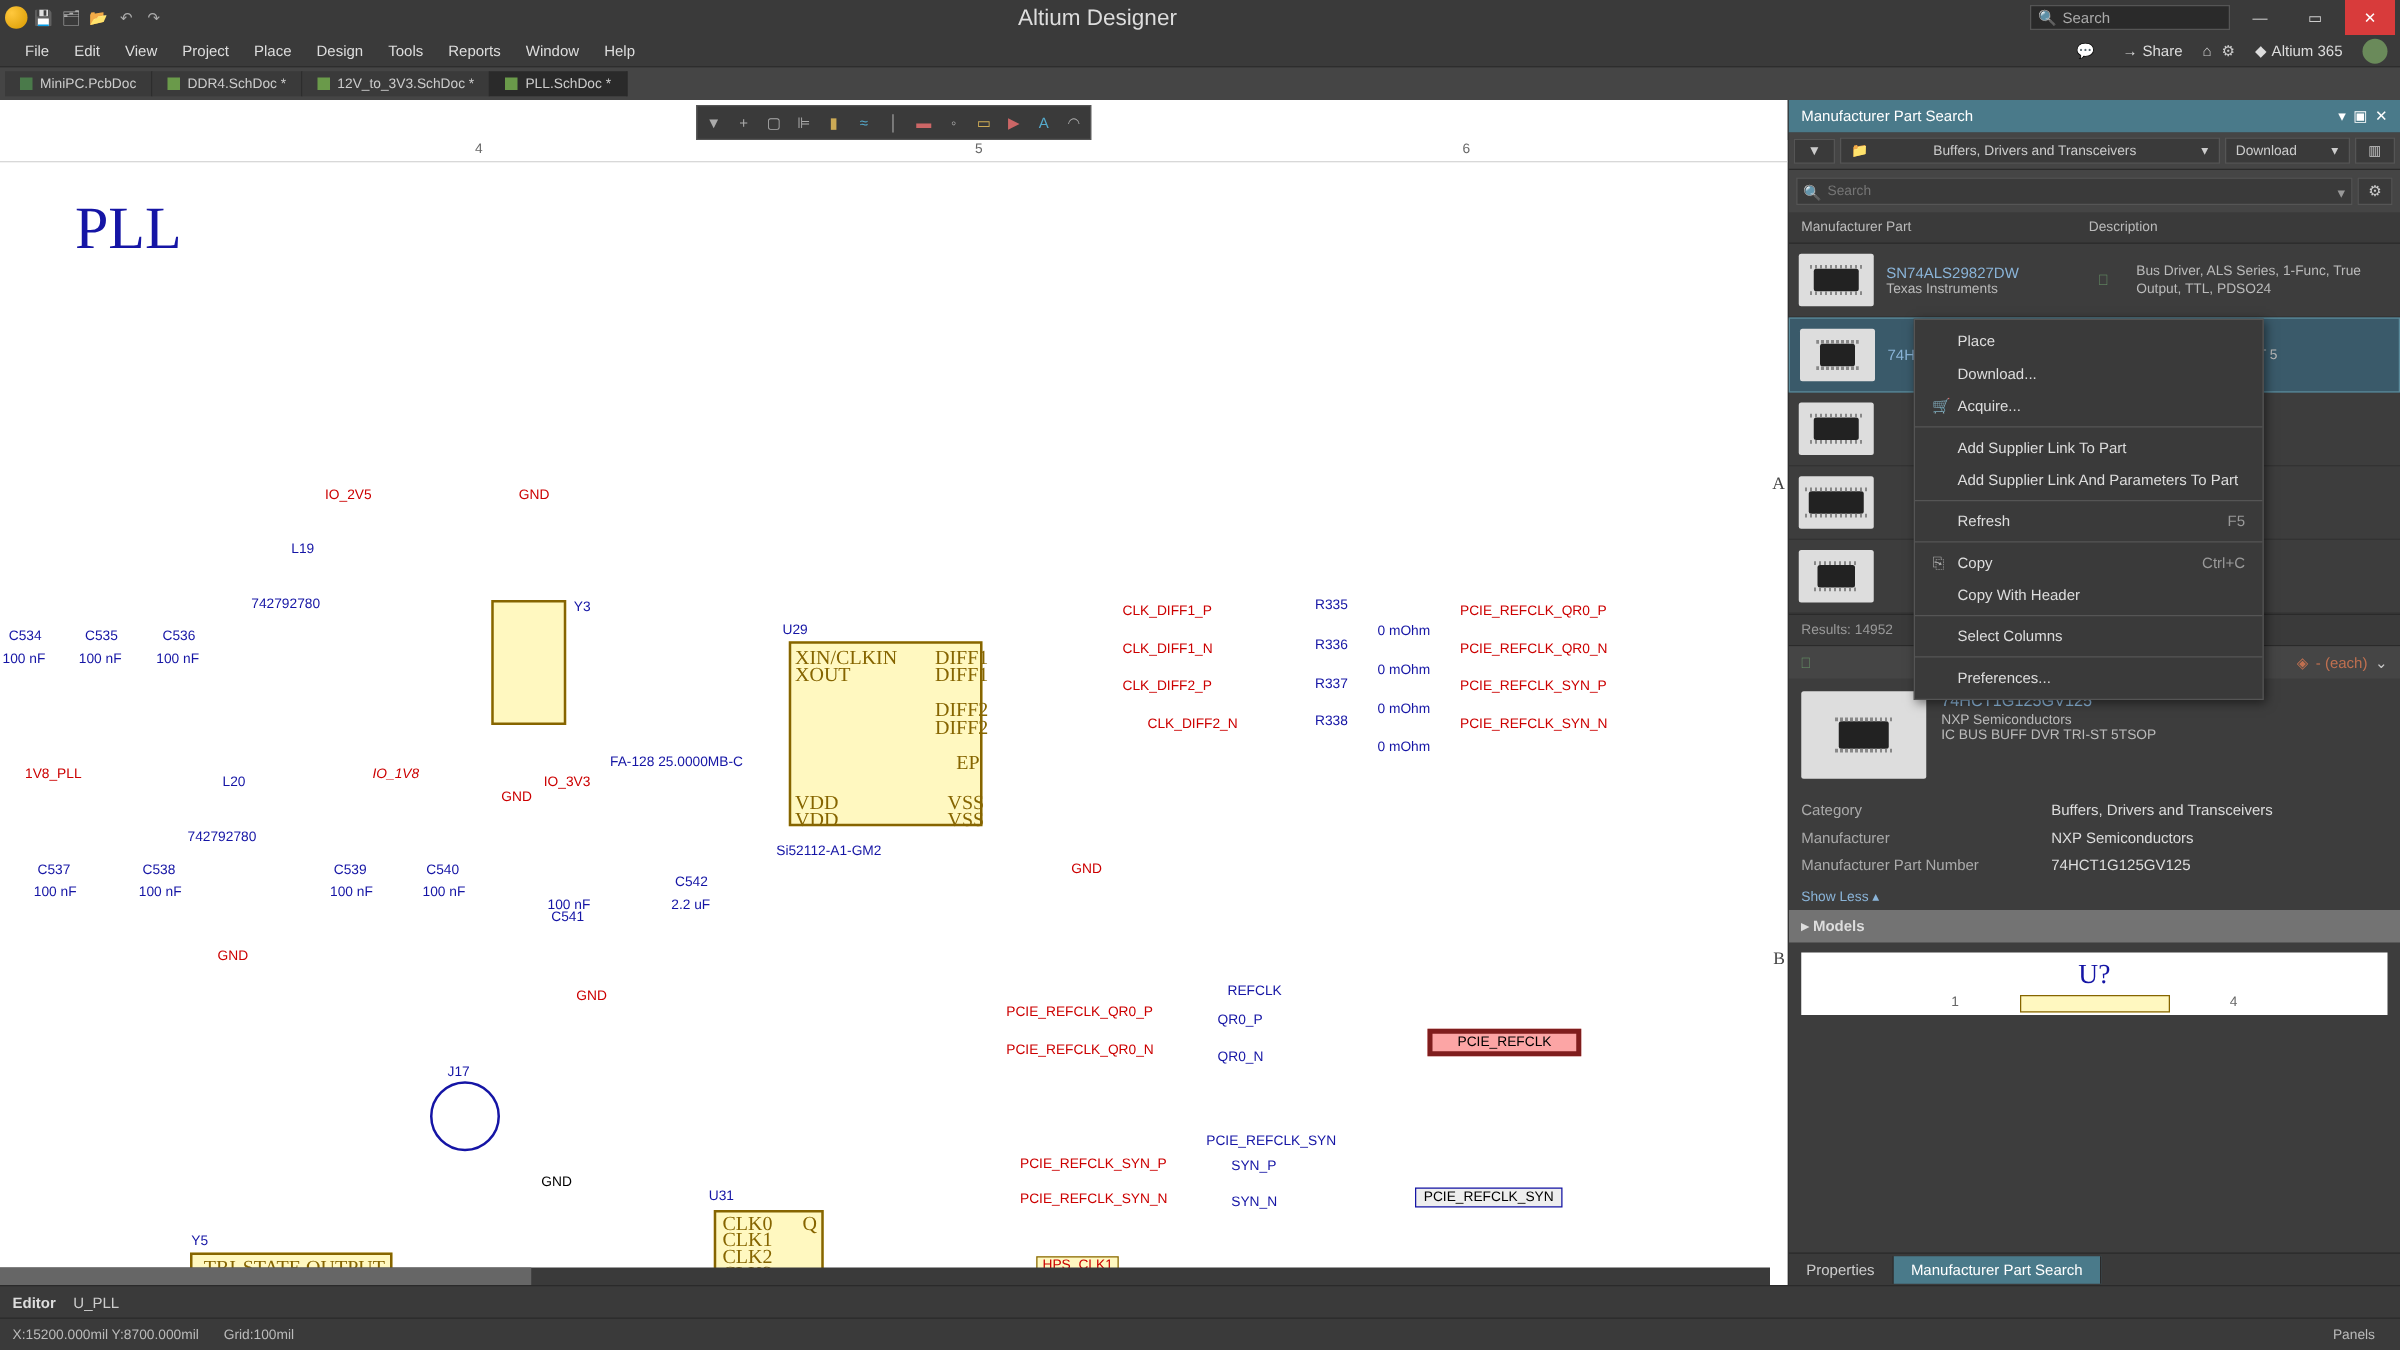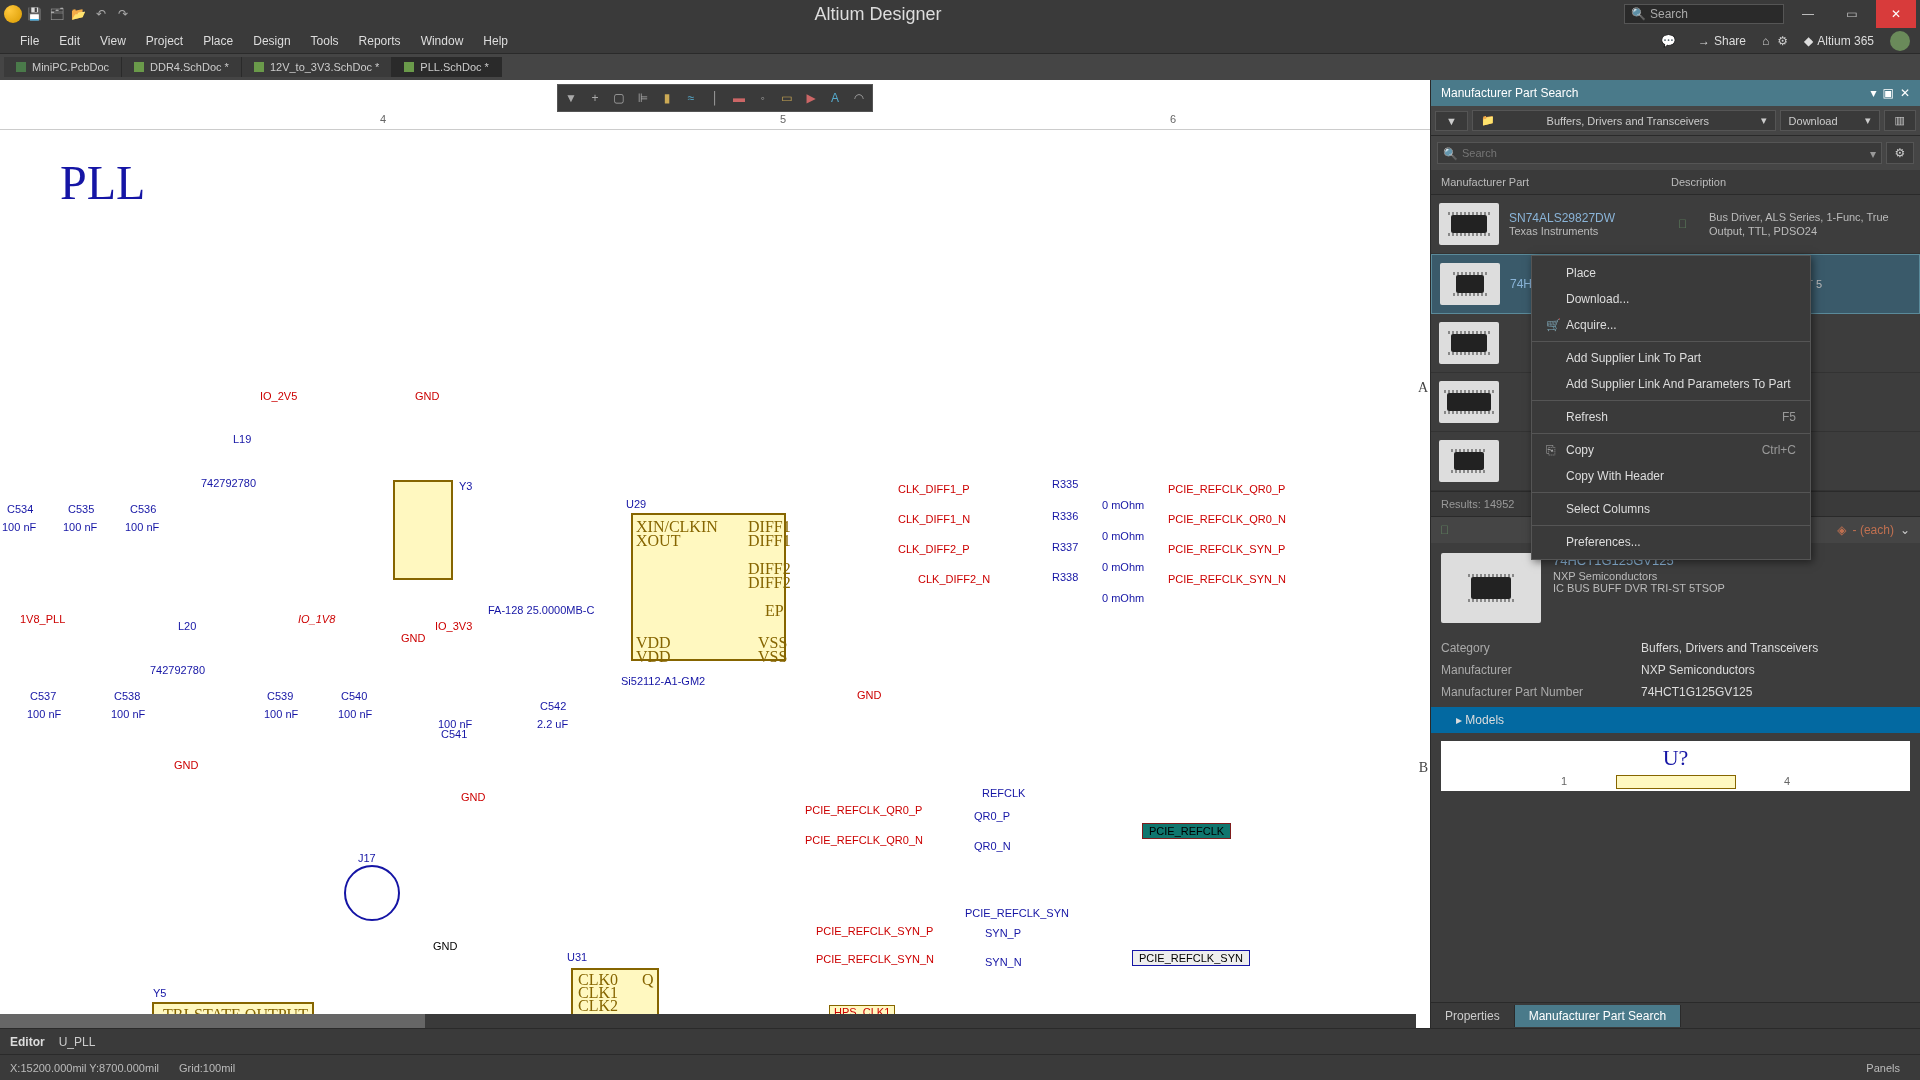--- a/index.html
+++ b/index.html
@@ -74,21 +74,21 @@
 .detail-hdr .lc { margin-left: auto; display: flex; gap: 6px; align-items: center; color: #c07050; }
 .detail-body { padding: 10px; display: flex; gap: 12px; align-items: flex-start; }
 .detail-thumb { width: 100px; height: 70px; background: #ddd; border-radius: 2px; display: flex; align-items: center; justify-content: center; }
 .detail-info { flex: 1; }
 .detail-name { color: #8ab4d8; font-size: 13px; margin-bottom: 2px; }
 .detail-props { padding: 4px 10px; }
 .prop-row { display: flex; padding: 4px 0; font-size: 12px; }
 .prop-row .k { width: 200px; color: #aaa; }
 .prop-row .v { color: #ddd; }
 .show-less { color: #8ab4d8; font-size: 11px; cursor: pointer; padding: 4px 10px; }
-.section-hdr { padding: 6px 25px; background: #0369a1; color: #ddd; font-weight: normal; font-size: 12px; }
+.section-hdr { padding: 6px 10px; background: #737373; color: #ddd; font-weight: bold; font-size: 12px; }
 .model-preview { margin: 8px 10px; background: #fff; height: 50px; display: flex; align-items: center; justify-content: center; position: relative; }
 .model-u { font-family: 'Times New Roman', serif; color: #1515a5; font-size: 22px; position: absolute; top: 4px; left: 50%; transform: translateX(-50%); }
 .footer-bar { height: 26px; background: #3a3a3a; display: flex; align-items: center; padding: 0 10px; border-top: 1px solid #2a2a2a; }
 .footer-bar .lbl { color: #ddd; font-weight: bold; margin-right: 14px; }
 .status-bar { height: 26px; background: #3a3a3a; display: flex; align-items: center; padding: 0 10px; color: #bbb; font-size: 11px; border-top: 1px solid #2a2a2a; }
 .status-bar .right { margin-left: auto; }
 .panels-btn { padding: 2px 10px; cursor: pointer; }
 .bottom-tabs { height: 26px; background: #3a3a3a; display: flex; align-items: center; border-top: 1px solid #2a2a2a; }
 .btab { padding: 4px 14px; color: #ccc; cursor: pointer; border-right: 1px solid #2a2a2a; font-size: 12px; }
 .btab.active { background: #4a7a8a; color: #fff; }
@@ -260,21 +260,21 @@
       <span class="net-label" style="left:1168px;top:353px;">PCIE_REFCLK_QR0_P</span>
       <span class="net-label" style="left:1168px;top:383px;">PCIE_REFCLK_QR0_N</span>
       <span class="net-label" style="left:1168px;top:413px;">PCIE_REFCLK_SYN_P</span>
       <span class="net-label" style="left:1168px;top:443px;">PCIE_REFCLK_SYN_N</span>
 
       <span class="net-label blue" style="left:982px;top:657px;">REFCLK</span>
       <span class="net-label" style="left:805px;top:674px;">PCIE_REFCLK_QR0_P</span>
       <span class="net-label blue" style="left:974px;top:680px;">QR0_P</span>
       <span class="net-label" style="left:805px;top:704px;">PCIE_REFCLK_QR0_N</span>
       <span class="net-label blue" style="left:974px;top:710px;">QR0_N</span>
-      <span class="net-label black" style="left:1142px;top:693px;background:#0f766e;padding:1px 6px;border:1px solid #7f1d1d;">PCIE_REFCLK</span>
+      <span class="net-label black" style="left:1142px;top:693px;background:#fca5a5;padding:1px 20px;border:4px solid #7f1d1d;">PCIE_REFCLK</span>
 
       <span class="net-label blue" style="left:965px;top:777px;">PCIE_REFCLK_SYN</span>
       <span class="net-label" style="left:816px;top:795px;">PCIE_REFCLK_SYN_P</span>
       <span class="net-label blue" style="left:985px;top:797px;">SYN_P</span>
       <span class="net-label" style="left:816px;top:823px;">PCIE_REFCLK_SYN_N</span>
       <span class="net-label blue" style="left:985px;top:826px;">SYN_N</span>
       <span class="net-label black" style="left:1132px;top:820px;background:#eee;padding:1px 6px;border:1px solid #1515a5;">PCIE_REFCLK_SYN</span>
 
       <span class="ref-des" style="left:358px;top:722px;">J17</span>
       <div style="position:absolute;left:344px;top:735px;width:56px;height:56px;border:2px solid #1515a5;border-radius:50%;"></div>
@@ -450,20 +450,21 @@
           </div>
         <div class="prop-row">
             <div class="k">Manufacturer</div>
             <div class="v">NXP Semiconductors</div>
           </div>
         <div class="prop-row">
             <div class="k">Manufacturer Part Number</div>
             <div class="v">74HCT1G125GV125</div>
           </div>
       </div>
+      <div class="show-less">Show Less ▴</div>
       <div class="section-hdr">▸ <span>Models</span></div>
       <div class="model-preview">
         <span class="model-u">U?</span>
         <div style="position:absolute;bottom:2px;left:50%;transform:translateX(-50%);width:120px;height:14px;background:#fff8c0;border:1px solid #866500;"></div>
         <span style="position:absolute;bottom:4px;left:120px;font-size:11px;color:#666;">1</span>
         <span style="position:absolute;bottom:4px;right:120px;font-size:11px;color:#666;">4</span>
       </div>
     </div>
     <div class="bottom-tabs">
       <div class="btab">Properties</div>

